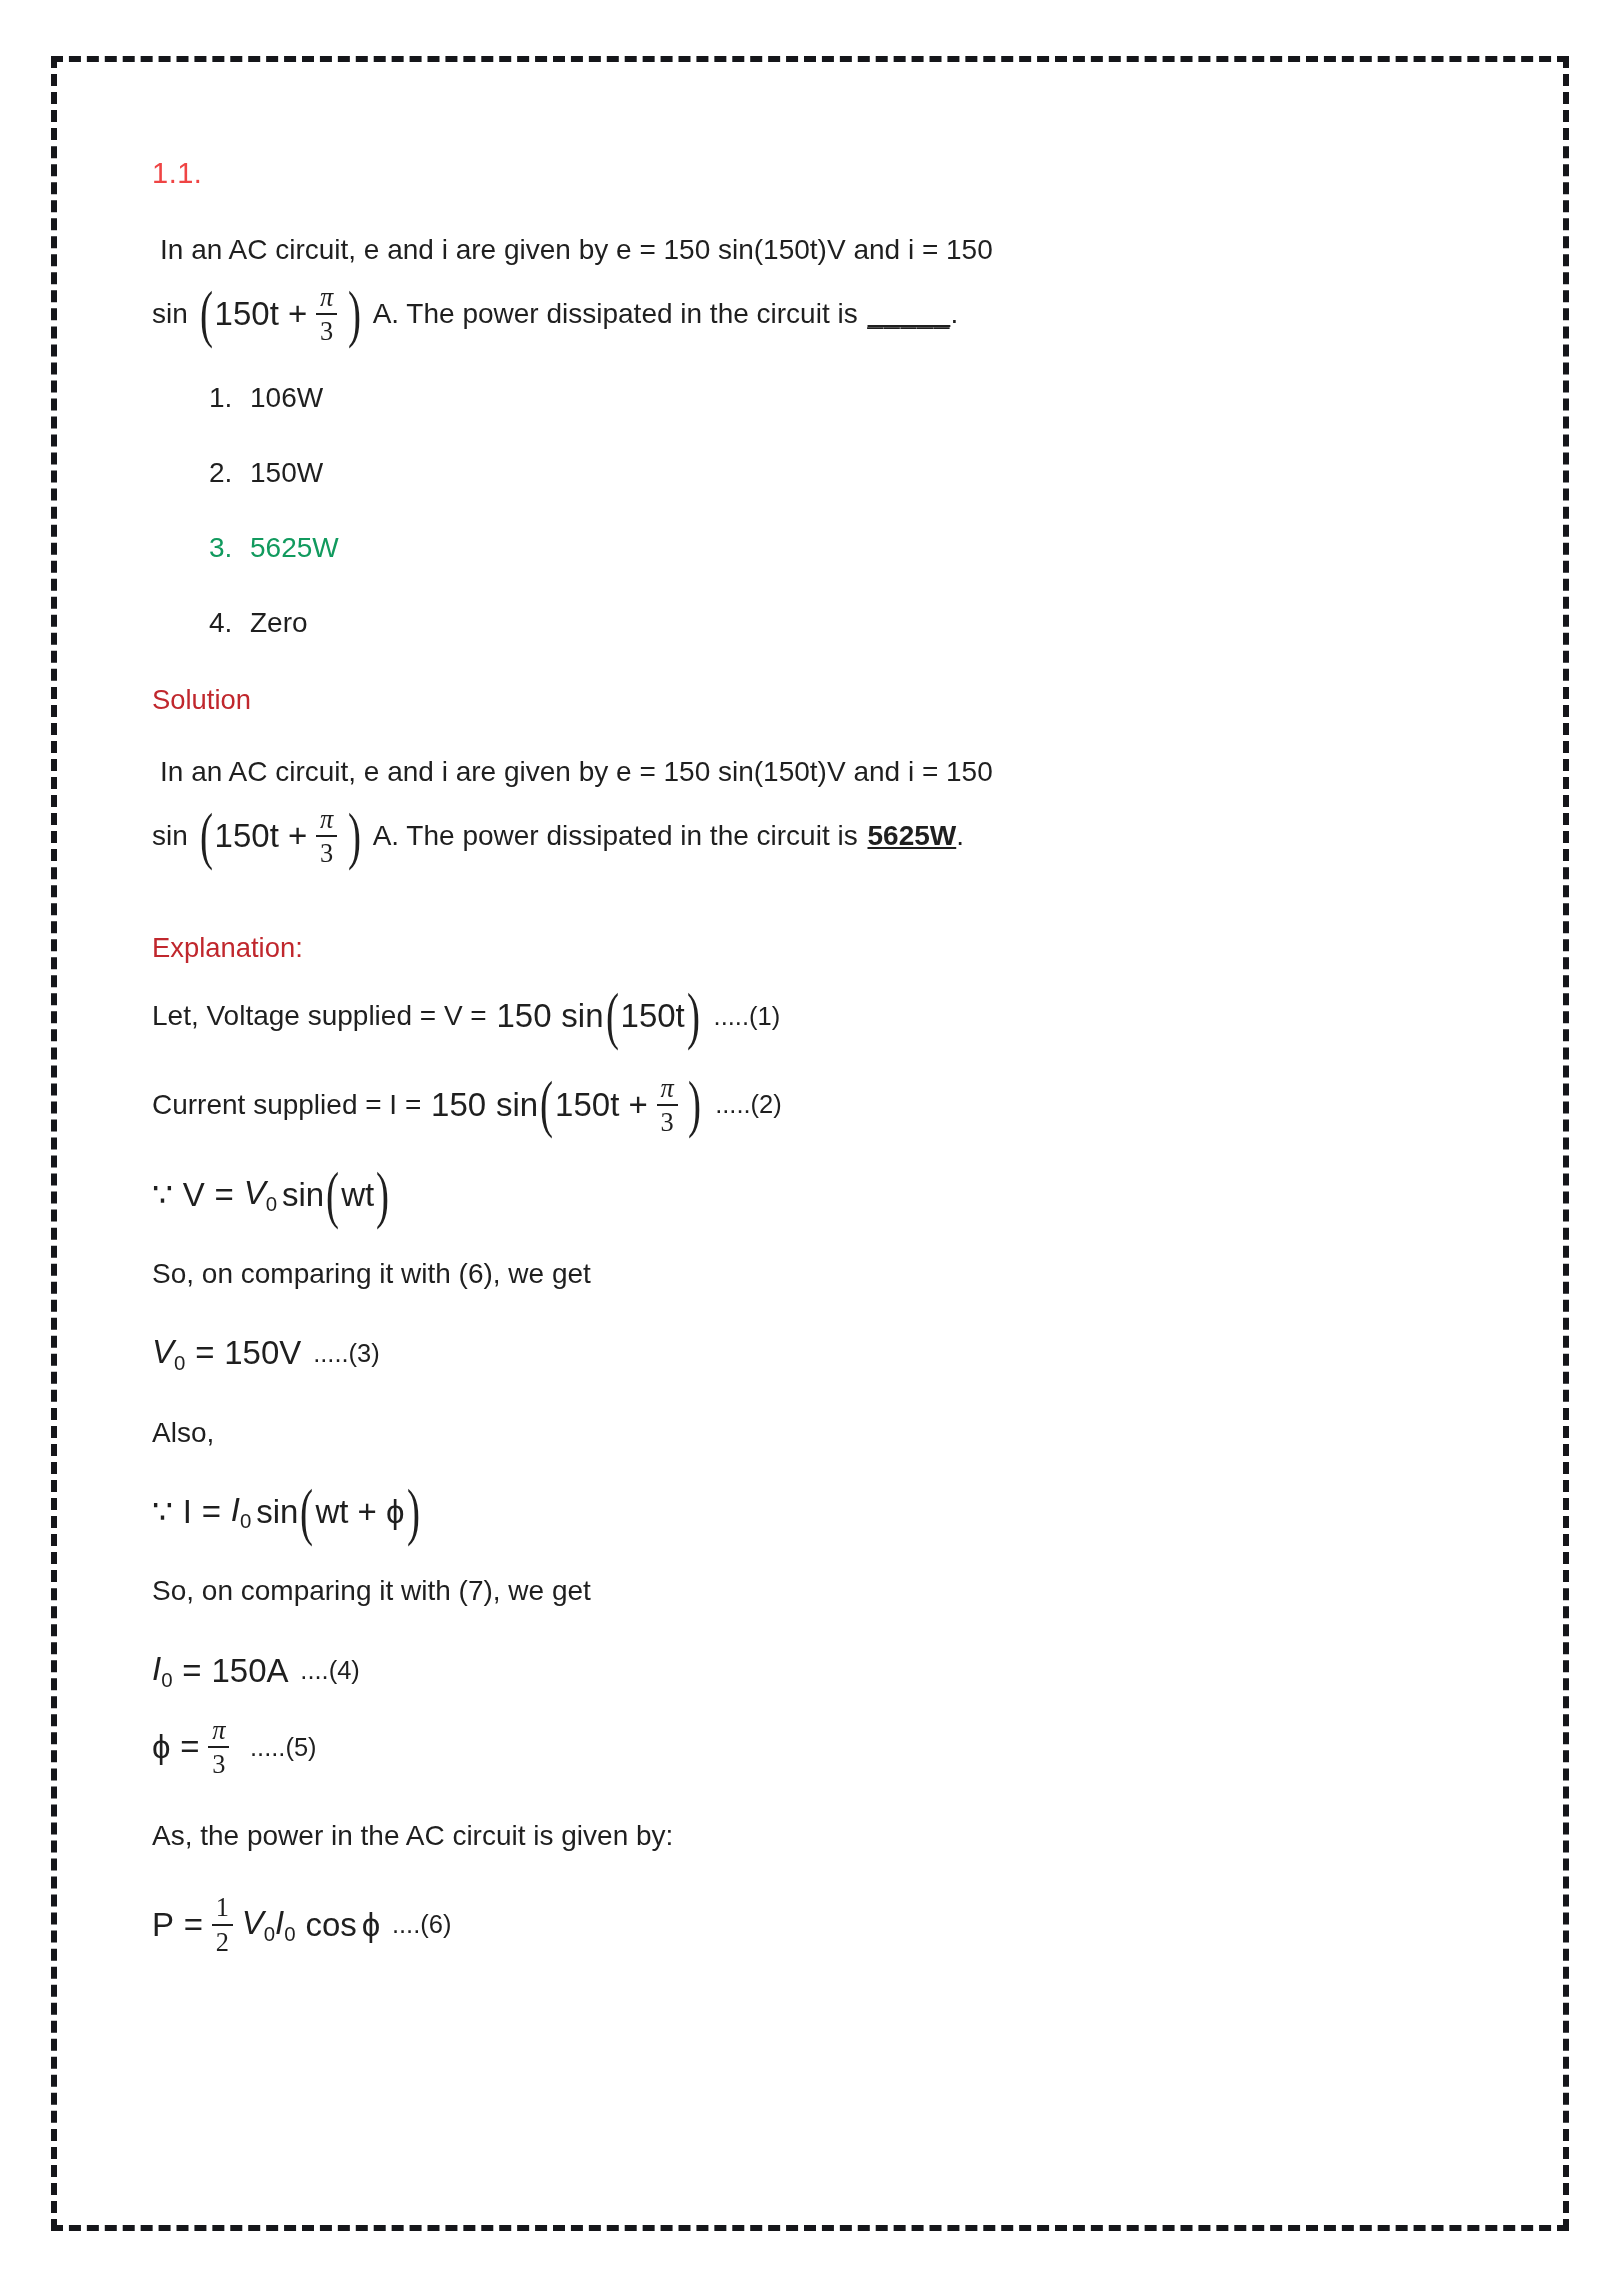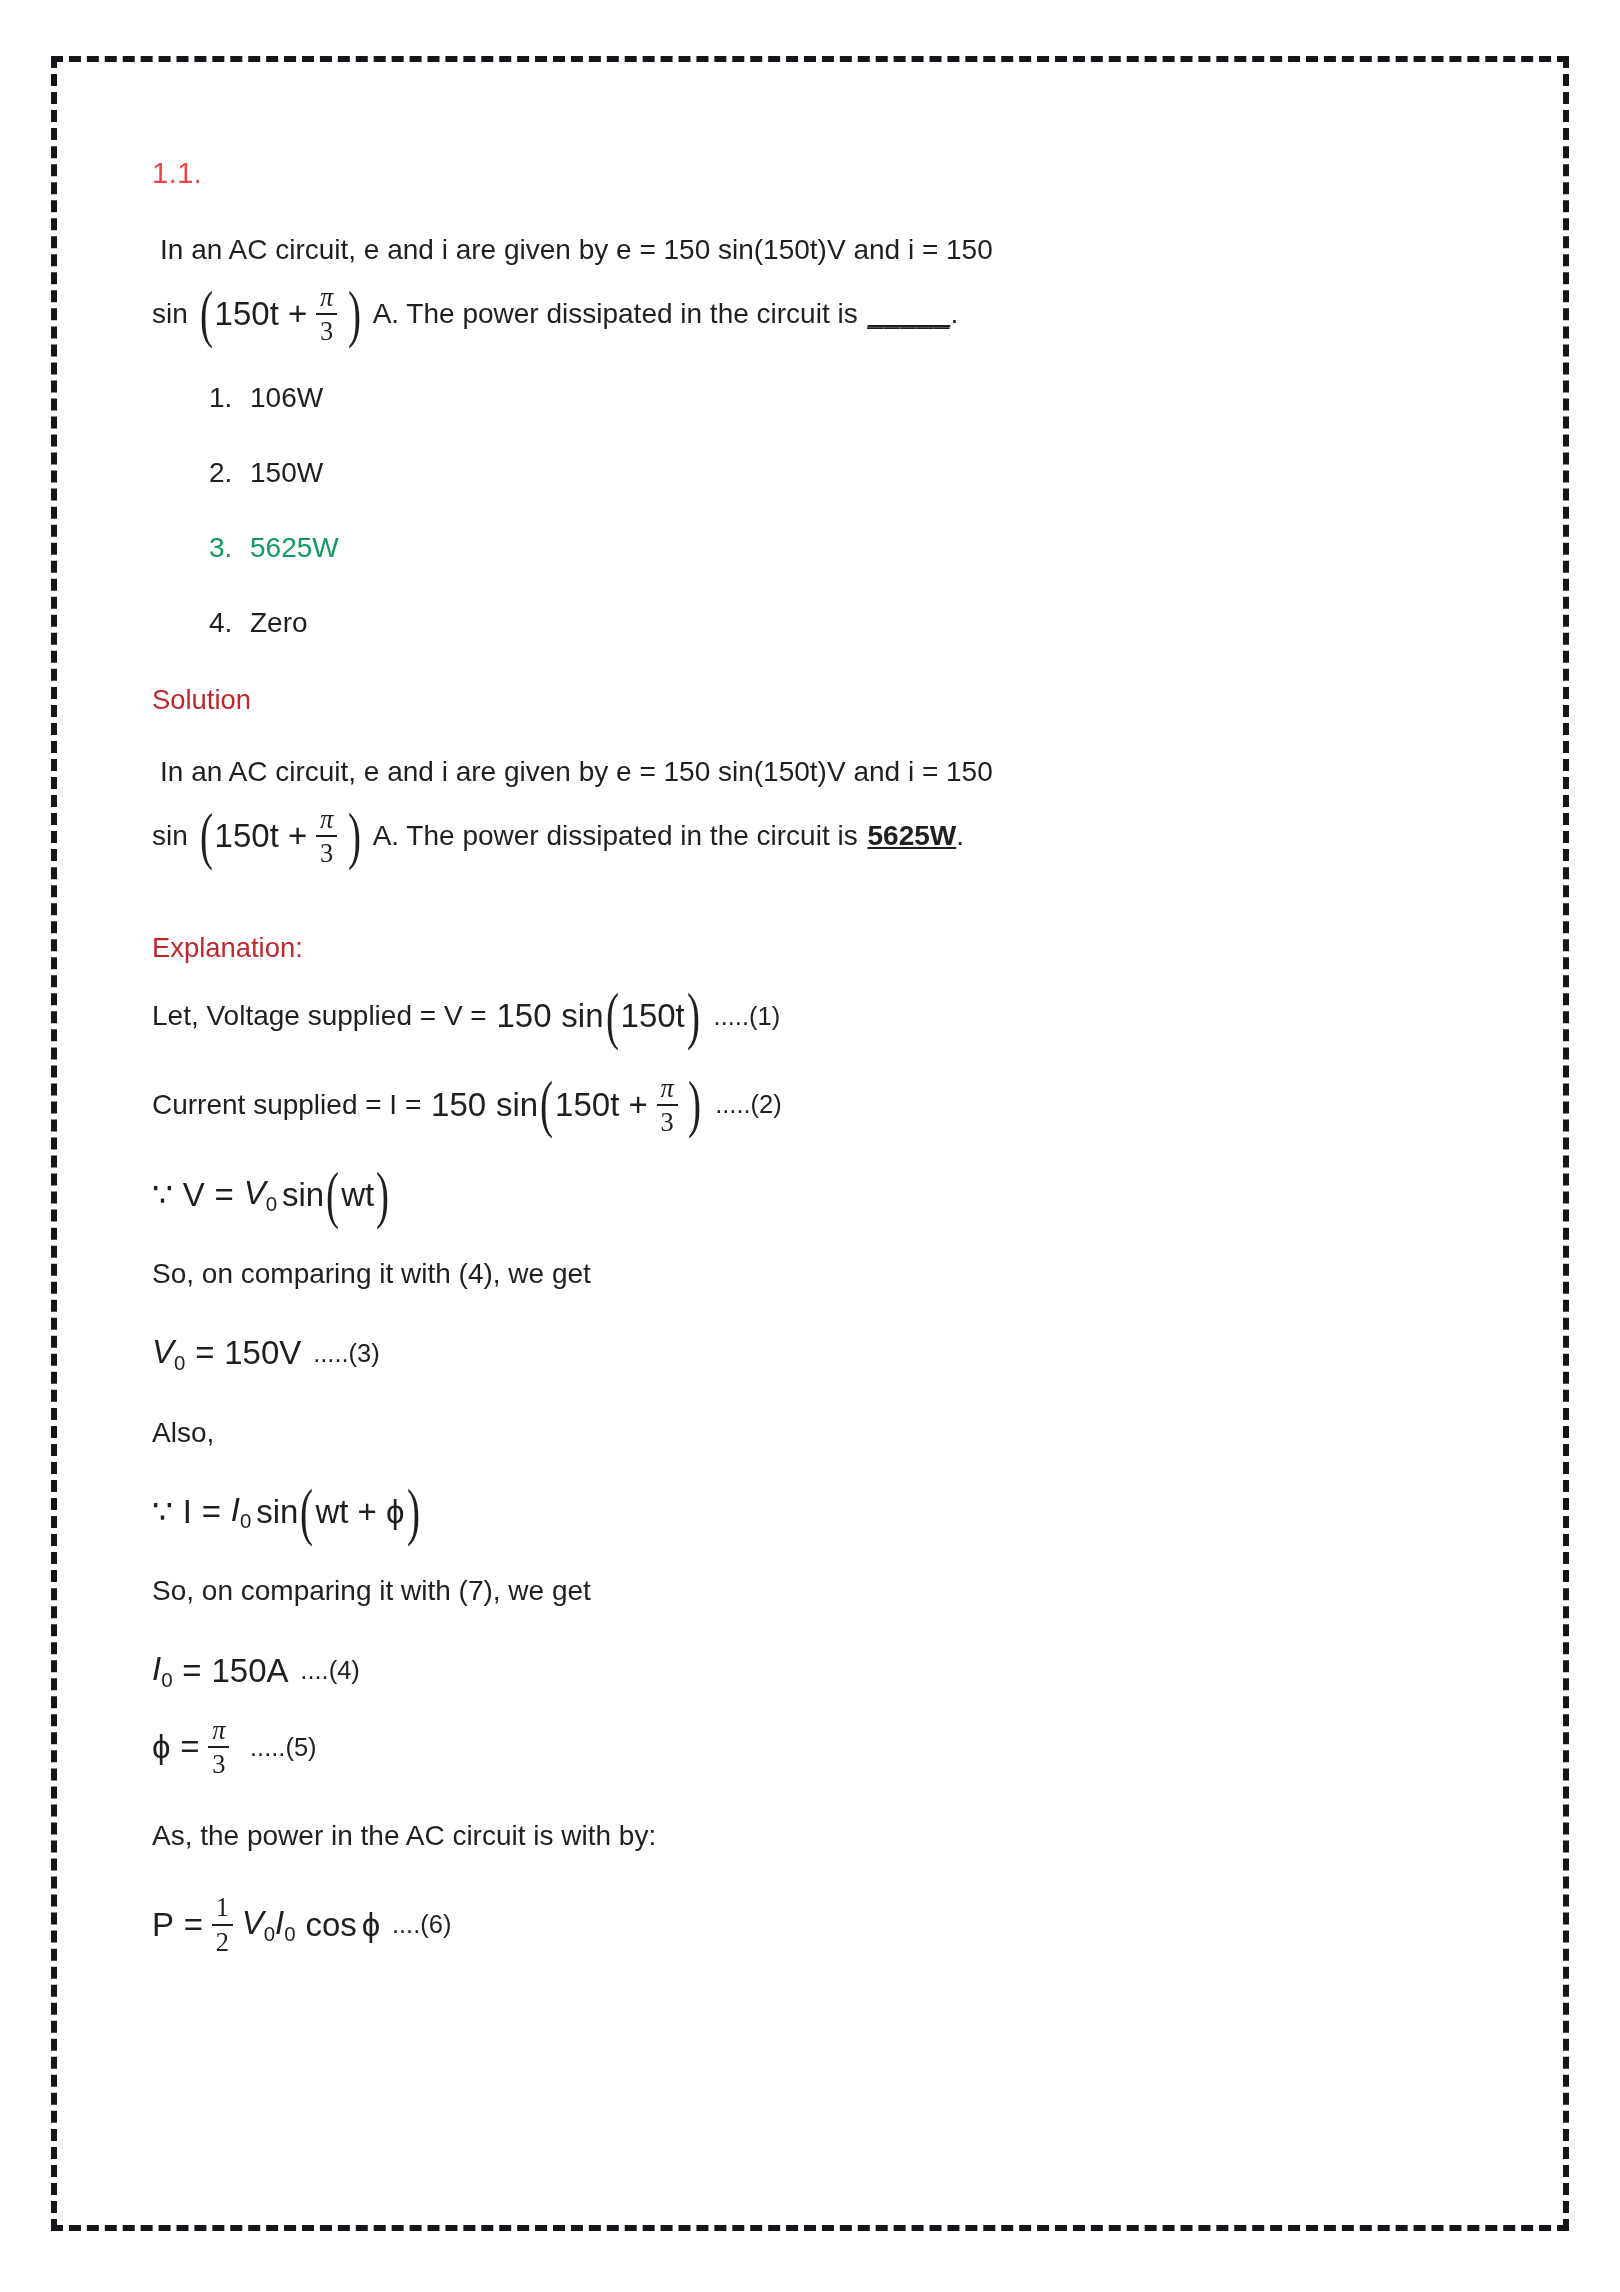--- a/index.html
+++ b/index.html
@@ -232,21 +232,21 @@
     <span class="serifmath">=</span>
     <span class="gap"></span>
     <span class="serifmath"><span class="it">V</span><span class="sub">0</span></span>
     <span class="serifmath" style="margin-left:4.9px;">sin</span>
     <span class="bigparen">(</span>
     <span class="serifmath it">wt</span>
     <span class="bigparen">)</span>
   </div>
 
   <div class="mathline">
-    <span class="plain">So, on comparing it with (4), we get</span>
+    <span class="plain">So, on comparing it with (6), we get</span>
   </div>
 
   <div class="mathline">
     <span class="serifmath"><span class="it">V</span><span class="sub">0</span></span>
     <span class="gap"></span>
     <span class="serifmath">=</span>
     <span class="gap"></span>
     <span class="serifmath">150V</span>
     <span class="eqnum">.....(3)</span>
   </div>
@@ -287,21 +287,21 @@
     <span class="gap"></span>
     <span class="serifmath">=</span>
     <span class="frac serifmath" style="font-size:33px;">
       <span class="num it">π</span>
       <span class="den">3</span>
     </span>
     <span class="eqnum">.....(5)</span>
   </div>
 
   <div class="mathline">
-    <span class="plain">As, the power in the AC circuit is with by:</span>
+    <span class="plain">As, the power in the AC circuit is given by:</span>
   </div>
 
   <div class="mathline">
     <span class="serifmath it">P</span>
     <span class="gap"></span>
     <span class="serifmath">=</span>
     <span class="frac serifmath" style="font-size:33px;">
       <span class="num">1</span>
       <span class="den">2</span>
     </span>

